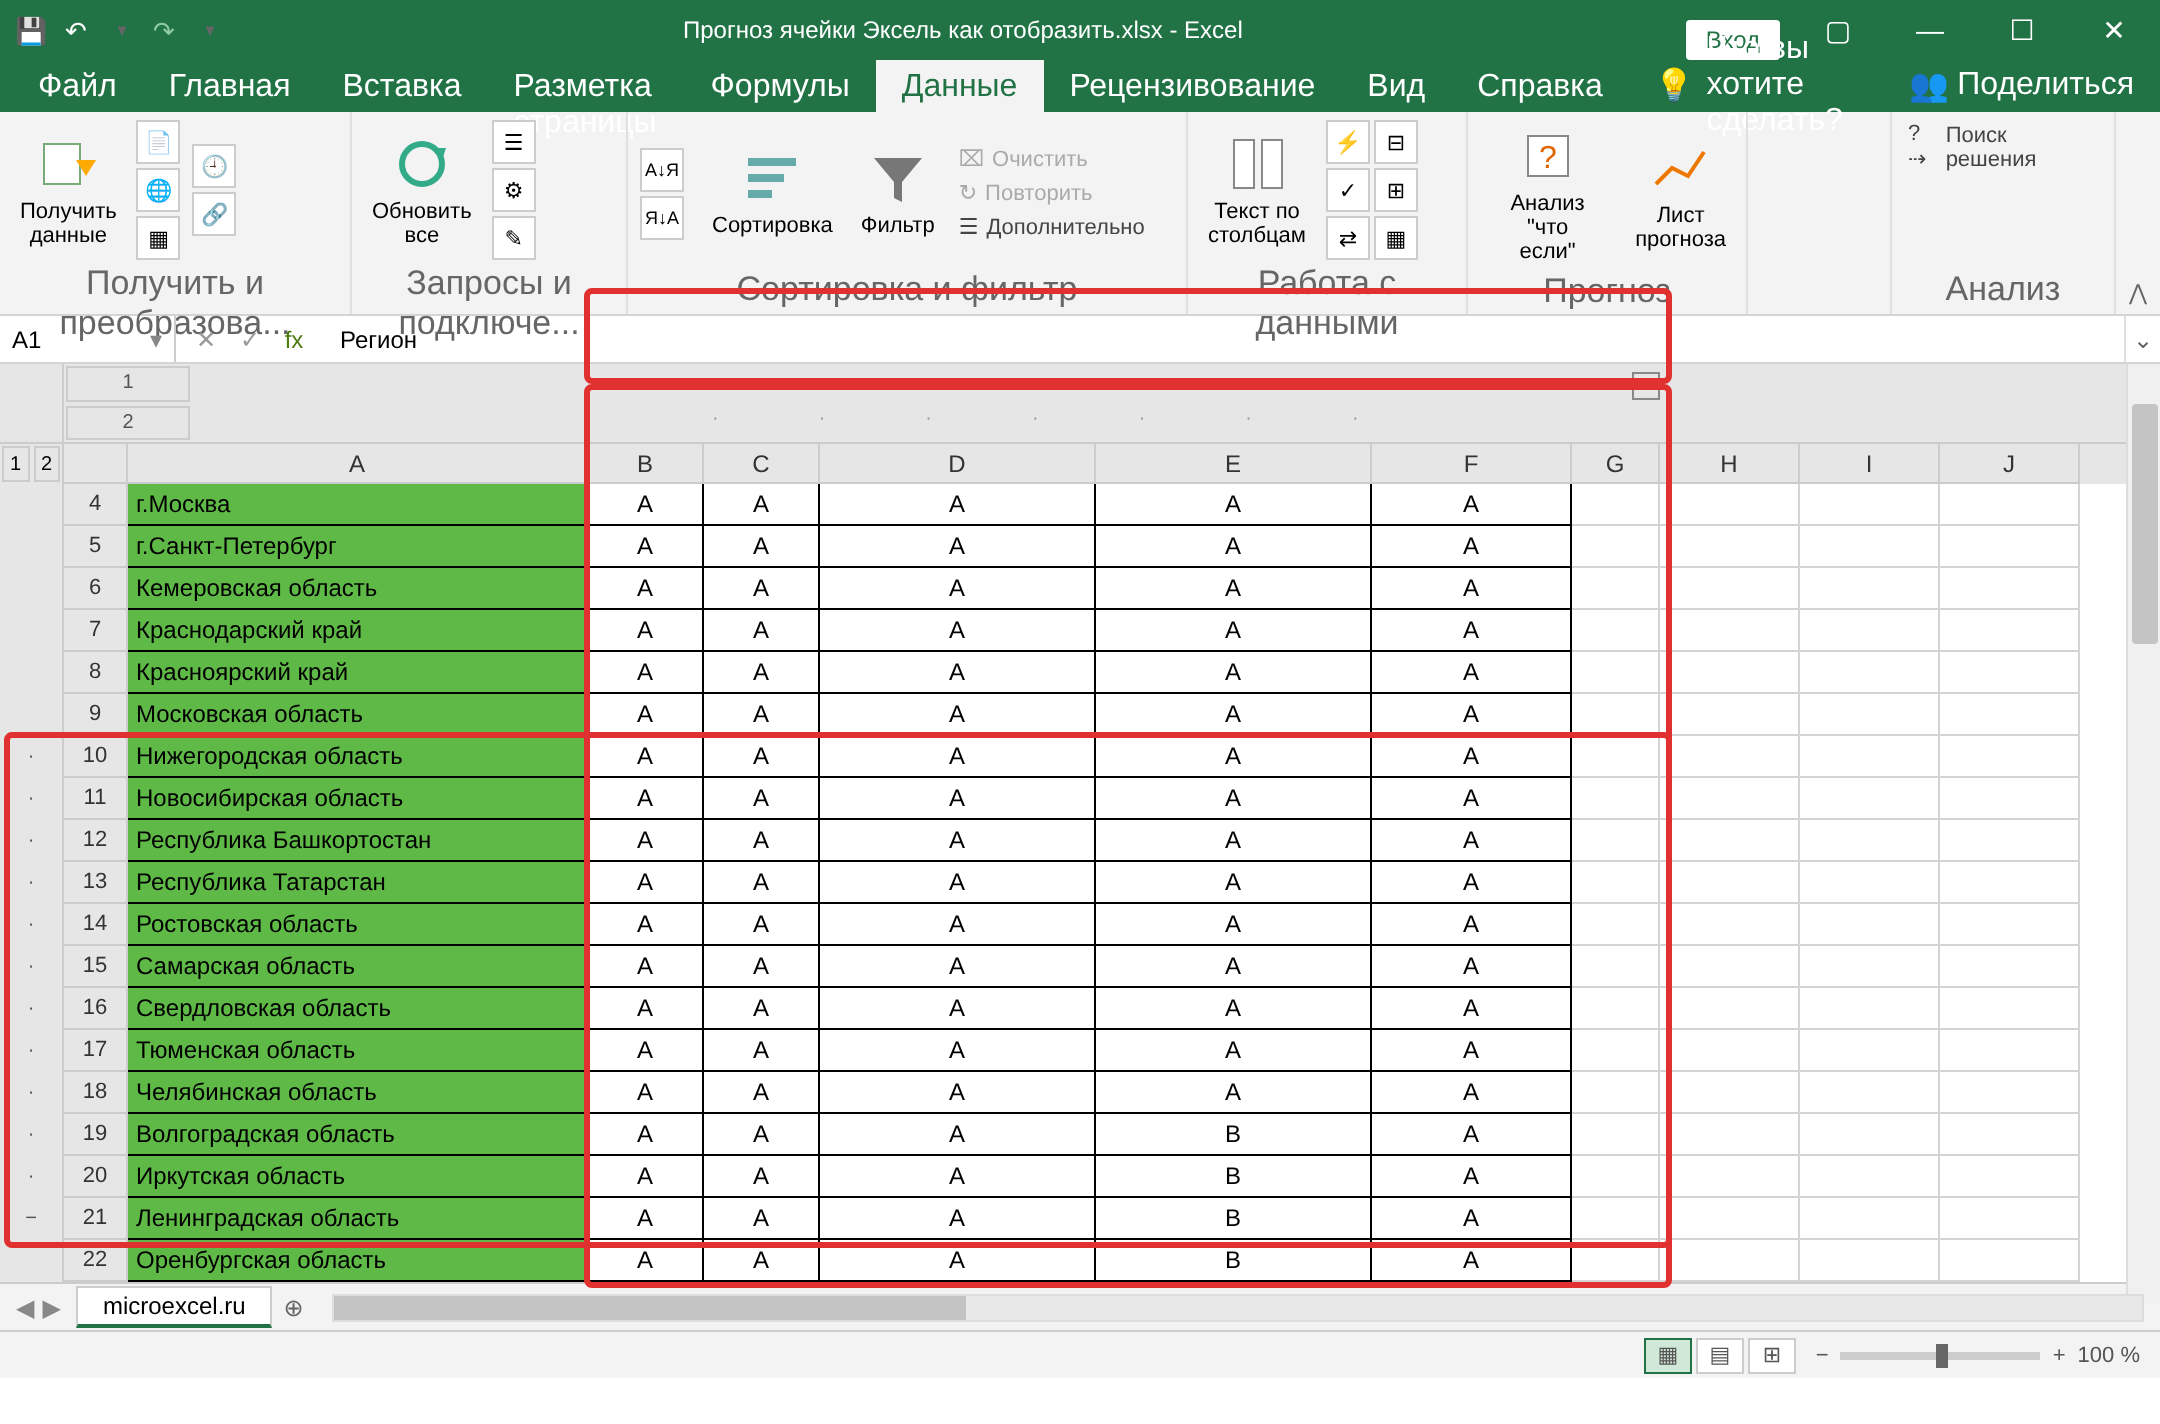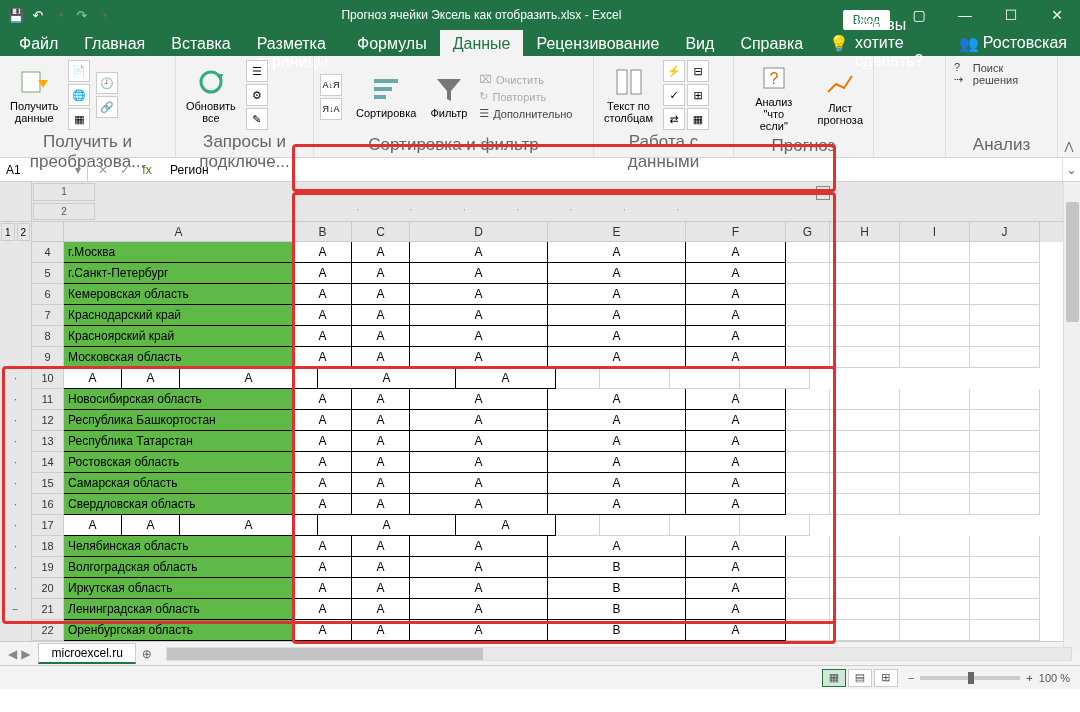--- a/index.html
+++ b/index.html
@@ -130,21 +130,21 @@
   <div class="tab">Рецензивование</div>
   <div class="tab">Вид</div>
   <div class="tab">Справка</div>
   <div class="tell">
       <span>💡</span>
       <span>Что вы хотите сделать?</span>
     </div>
   <div class="spacer"></div>
   <div class="share">
       <span>👥</span>
-      <span>Ростовская</span>
+      <span>Поделиться</span>
     </div>
 </div>
 
 <div class="ribbon">
   <div class="group" style="width:176px">
     <div class="ctr">
       <div class="bigbtn">
         <div class="gicon">
             <svg width="32" height="32">
               <rect x="4" y="6" width="18" height="20" fill="#fff" stroke="#7a7"></rect>
@@ -424,20 +424,21 @@
         <div class="cell center cE">A</div>
         <div class="cell center cF">A</div>
         <div class="cell plain cG"></div>
         <div class="cell plain cH"></div>
         <div class="cell plain cI"></div>
         <div class="cell plain cJ"></div>
       </div>
       <div class="row">
         <div class="ro">·</div>
         <div class="rh">10</div>
+        <div class="cell green cA">Нижегородская область</div>
         <div class="cell center cB">A</div>
         <div class="cell center cC">A</div>
         <div class="cell center cD">A</div>
         <div class="cell center cE">A</div>
         <div class="cell center cF">A</div>
         <div class="cell plain cG"></div>
         <div class="cell plain cH"></div>
         <div class="cell plain cI"></div>
         <div class="cell plain cJ"></div>
       </div>
@@ -521,20 +522,21 @@
         <div class="cell center cE">A</div>
         <div class="cell center cF">A</div>
         <div class="cell plain cG"></div>
         <div class="cell plain cH"></div>
         <div class="cell plain cI"></div>
         <div class="cell plain cJ"></div>
       </div>
       <div class="row">
         <div class="ro">·</div>
         <div class="rh">17</div>
+        <div class="cell green cA">Тюменская область</div>
         <div class="cell center cB">A</div>
         <div class="cell center cC">A</div>
         <div class="cell center cD">A</div>
         <div class="cell center cE">A</div>
         <div class="cell center cF">A</div>
         <div class="cell plain cG"></div>
         <div class="cell plain cH"></div>
         <div class="cell plain cI"></div>
         <div class="cell plain cJ"></div>
       </div>

